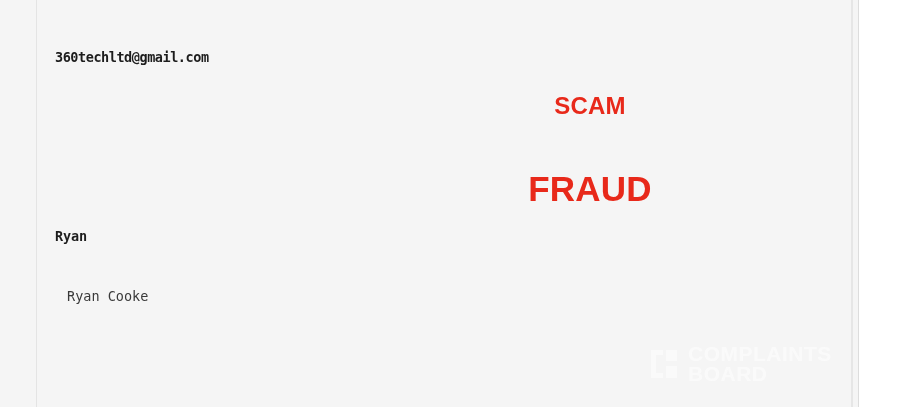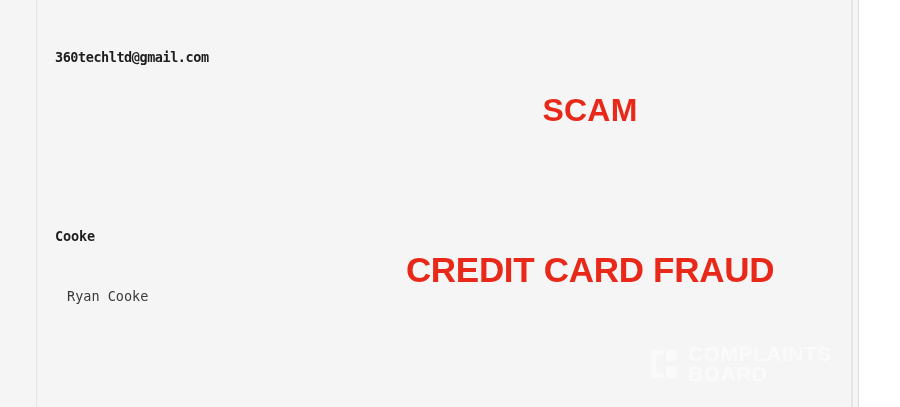--- a/index.html
+++ b/index.html
@@ -119,21 +119,21 @@
     position: absolute;
     width: 420px;
     text-align: center;
     font-family: "Liberation Sans", sans-serif;
     font-weight: bold;
     color: #e8291a;
     letter-spacing: 0.2px;
     line-height: 1;
     white-space: nowrap;
   }
-  .annot.a1 { top: 94px;  font-size: 32px; }
+  .annot.a1 { top: 94px;  font-size: 24px; }
   .annot.a2 { top: 171px; font-size: 35px; }
   .annot.a3 { top: 252px; font-size: 35px; letter-spacing: -0.3px; }
 
   
   .watermark {
     position: absolute;
     left: 646px;
     top: 336px;
     width: 210px;
     height: 56px;
@@ -172,21 +172,21 @@
 
     <div class="page-edge-left"></div>
 
     <div class="whois">
 
       <div class="line"><span class="email-bold">360techltd@gmail.com</span></div>
 
       <div class="blank"></div>
 
 
-      <div class="line"><span class="lbl">Cooke</span></div>
+      <div class="line"><span class="lbl">Ryan</span></div>
       <div class="line"><span class="val">Ryan Cooke</span></div>
 
       
       
 
       
       
 
       
       
@@ -203,21 +203,21 @@
       
       
 
       
       
 
     </div>
 
     <div class="annotations">
       <div class="annot a1">SCAM</div>
-      <div class="annot a3">CREDIT CARD FRAUD</div>
+      <div class="annot a2">FRAUD</div>
     </div>
 
     <div class="watermark">
       <div class="wm-mark">
         <svg width="36" height="36" viewBox="0 0 36 36" aria-hidden="true">
           <path d="M5 4 h12 v5 h-7 v18 h7 v5 h-12 z" fill="#ffffff" opacity="0.85"></path>
           <rect x="20" y="4" width="11" height="11" fill="#ffffff" opacity="0.85"></rect>
           <rect x="20" y="20" width="11" height="12" fill="#ffffff" opacity="0.85"></rect>
         </svg>
       </div>

